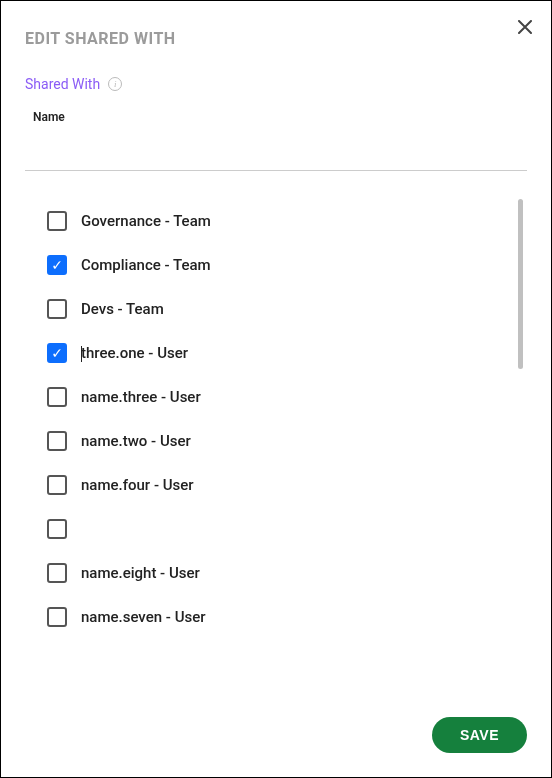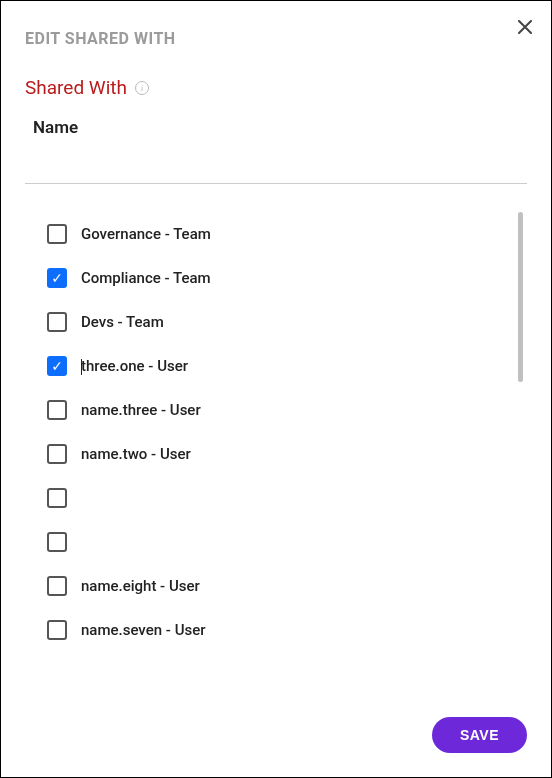--- a/index.html
+++ b/index.html
@@ -40,38 +40,38 @@
       margin-bottom: 28px;
       margin-top: 4px;
     }
     .shared-with-label-row {
       display: flex;
       align-items: center;
       gap: 8px;
       margin-bottom: 18px;
     }
     .shared-with-label {
-      font-size: 19px;
-      color: #b91c1c;
+      font-size: 14px;
+      color: #8b5cf6;
     }
     .info-icon {
       width: 14px;
       height: 14px;
       border: 1px solid #bbb;
       border-radius: 50%;
       display: inline-flex;
       align-items: center;
       justify-content: center;
       font-size: 9px;
       color: #bbb;
       font-style: italic;
       font-family: Georgia, serif;
     }
     .name-header {
-      font-size: 17px;
+      font-size: 12px;
       font-weight: 600;
       color: #222;
       margin-left: 8px;
       margin-bottom: 16px;
     }
     .search-input {
       width: 100%;
       border: none;
       border-bottom: 1px solid #ccc;
       font-size: 14px;
@@ -139,21 +139,21 @@
       height: 170px;
       background: #c0c0c0;
       border-radius: 3px;
     }
     .footer {
       margin-top: auto;
       display: flex;
       justify-content: flex-end;
     }
     .save-btn {
-      background: #6d28d9;
+      background: #15803d;
       color: #fff;
       border: none;
       border-radius: 22px;
       padding: 10px 28px;
       font-size: 14px;
       font-weight: 600;
       letter-spacing: 0.5px;
       cursor: pointer;
     }
   </style>
@@ -203,20 +203,21 @@
         <div class="list-item">
           <div class="checkbox"></div>
           <span class="item-label">name.three - User</span>
         </div>
         <div class="list-item">
           <div class="checkbox"></div>
           <span class="item-label">name.two - User</span>
         </div>
         <div class="list-item">
           <div class="checkbox"></div>
+          <span class="item-label">name.four - User</span>
         </div>
         <div class="list-item">
           <div class="checkbox"></div>
         </div>
         <div class="list-item">
           <div class="checkbox"></div>
           <span class="item-label">name.eight - User</span>
         </div>
         <div class="list-item">
           <div class="checkbox"></div>

